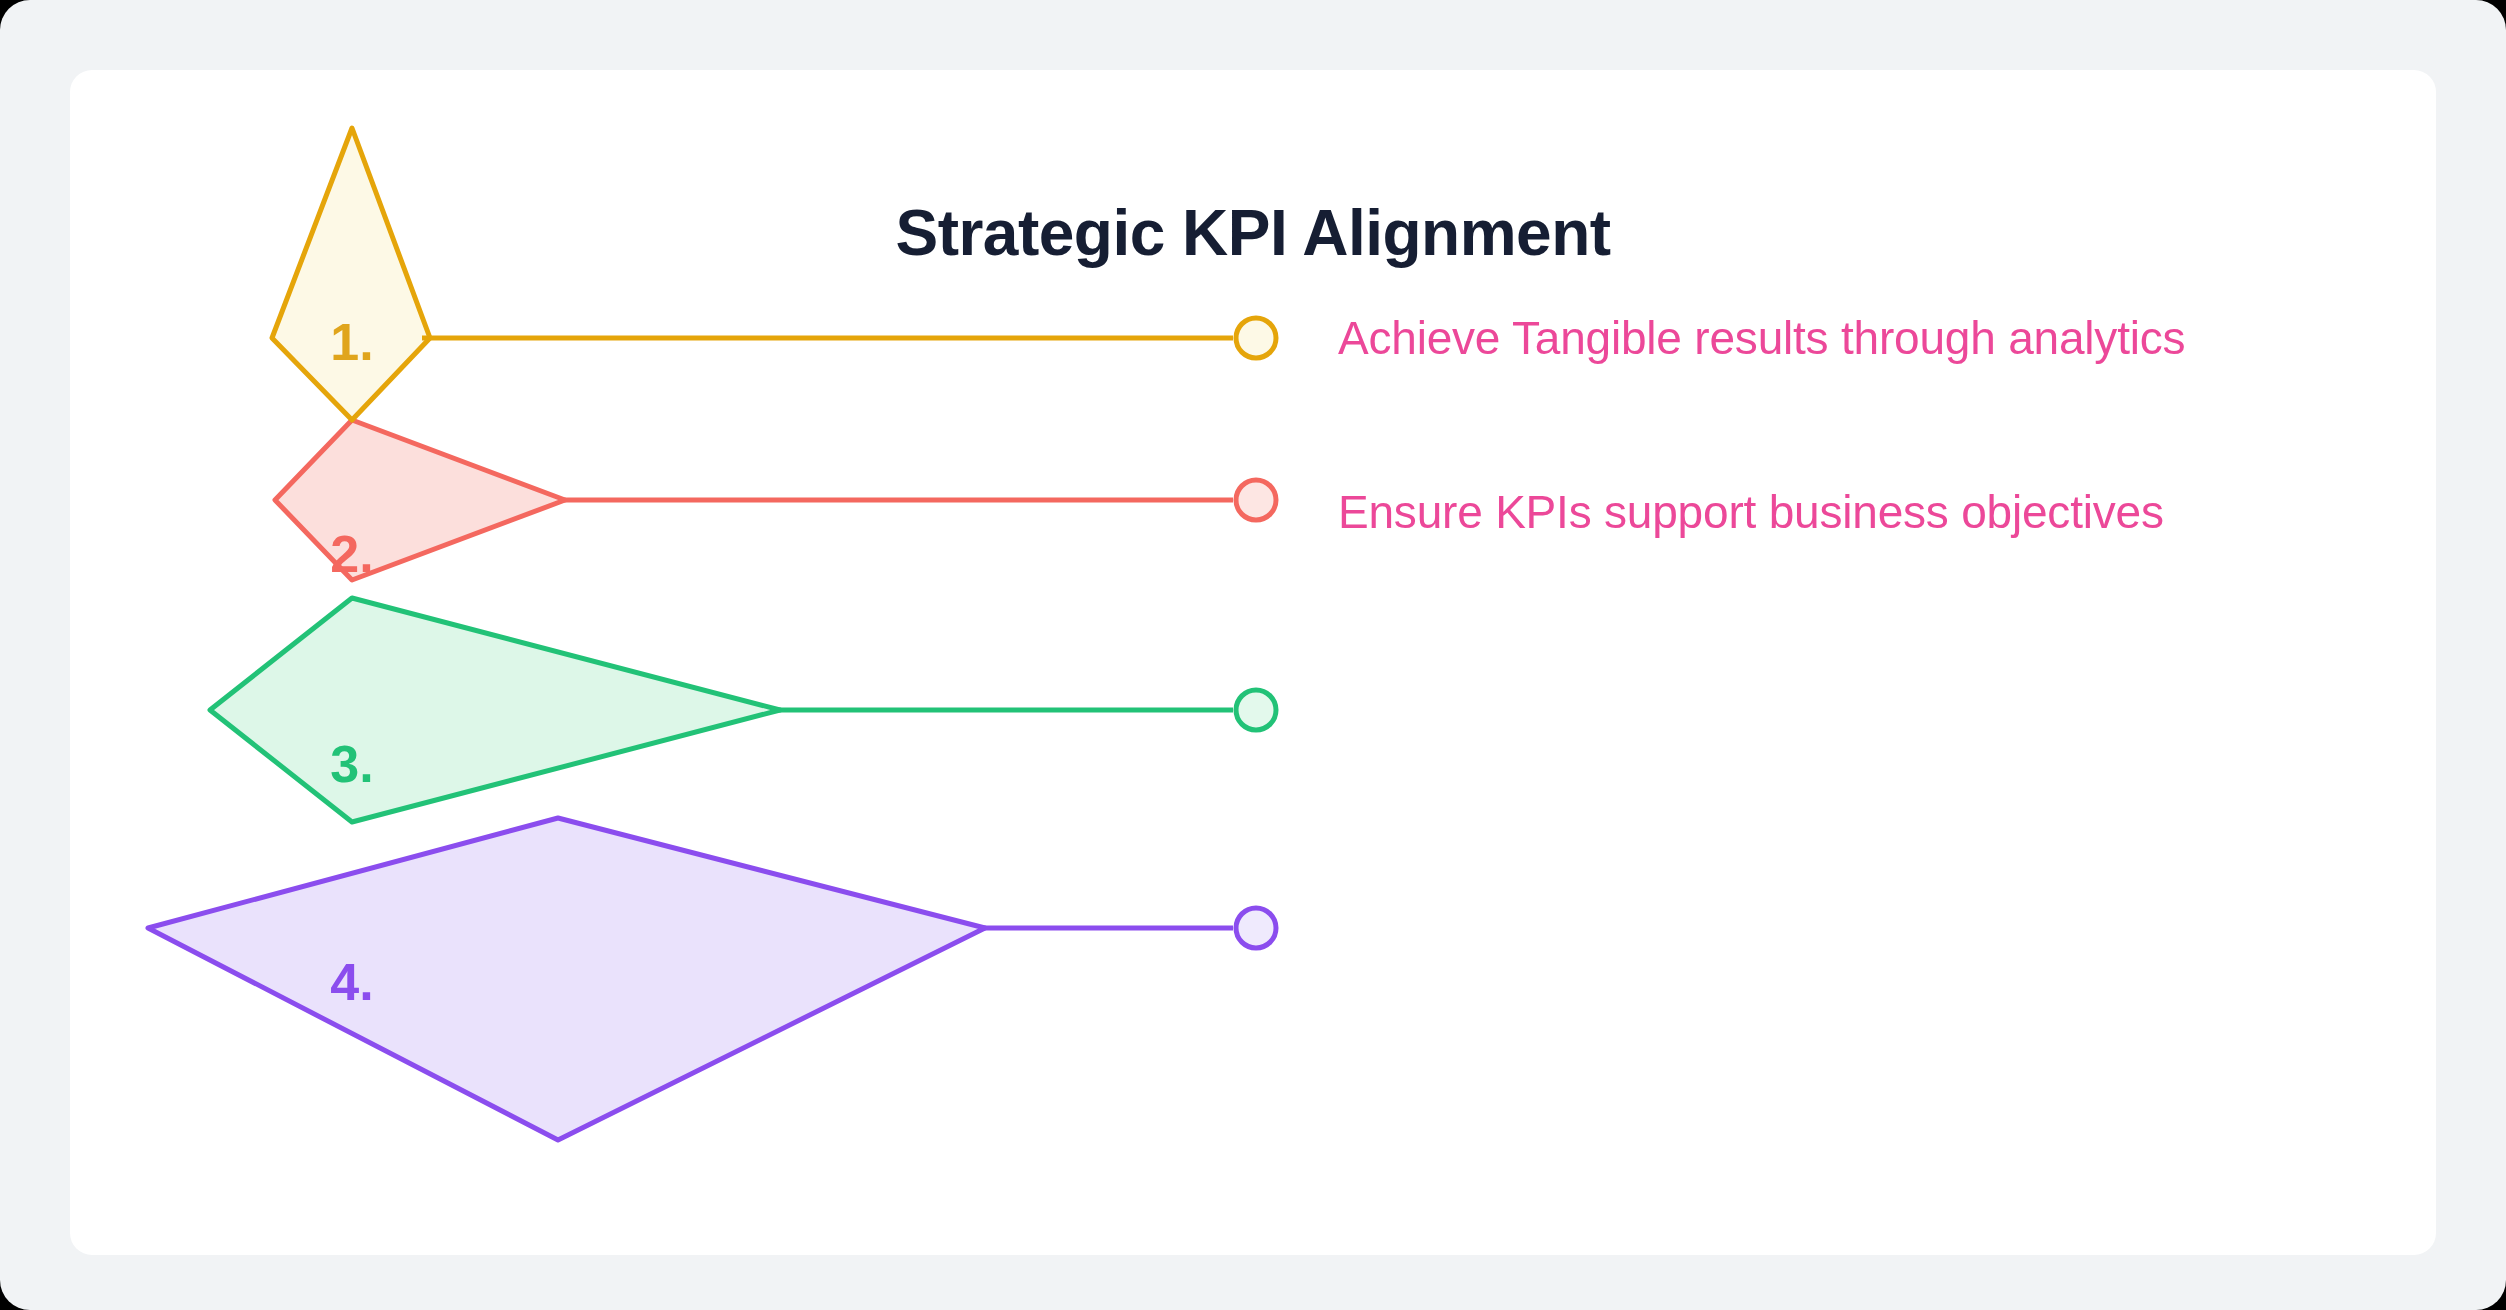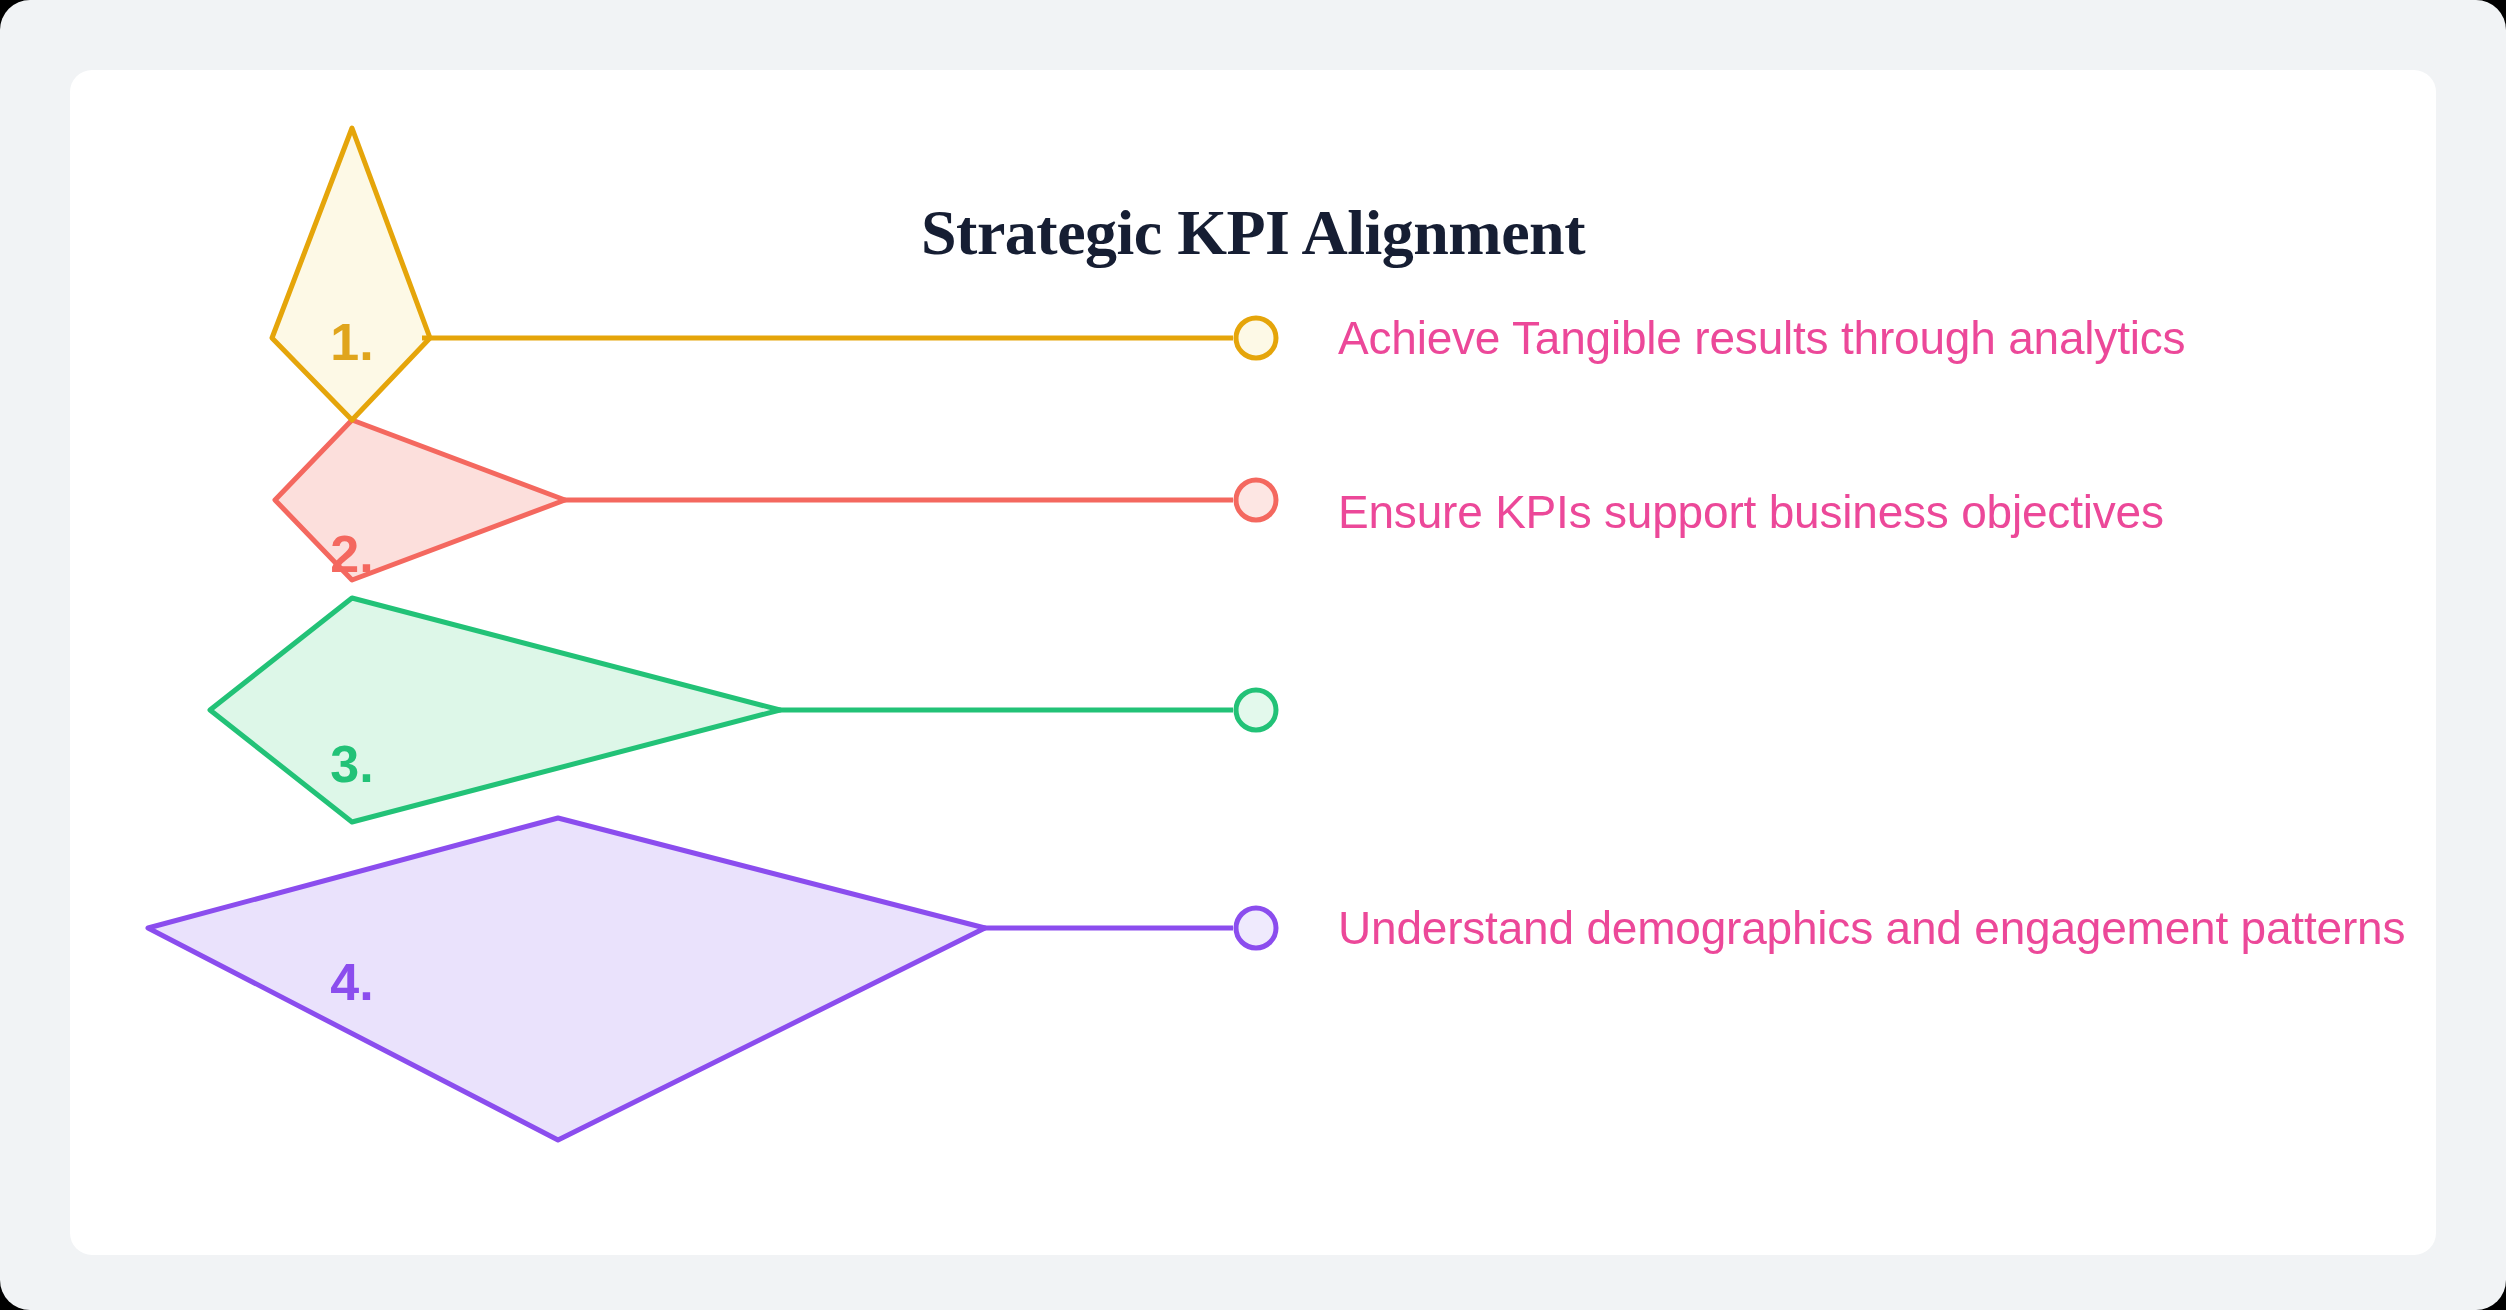--- a/index.html
+++ b/index.html
@@ -29,21 +29,21 @@
     height: 1185px;
     background: #FFFFFF;
     border-radius: 22px;
   }
   #title {
     position: absolute;
     left: 0;
     top: 126px;
     width: 2366px;
     text-align: center;
-    font-family: Liberation Serif, serif;
+    font-family: Liberation Sans, sans-serif;
     font-size: 64px;
     font-weight: bold;
     letter-spacing: -0.5px;
     color: #161E33;
     white-space: nowrap;
   }
   #diagram {
     position: absolute;
     left: 0;
     top: 0;
@@ -99,16 +99,15 @@
       <g>
         <polygon points="282,58 360,268 282,350 202,268" fill="#FDF9E6" stroke="#E5A50A" stroke-width="5" stroke-linejoin="round"></polygon>
         <line x1="352" y1="268" x2="1163" y2="268" stroke="#E5A50A" stroke-width="5"></line>
         <circle cx="1186" cy="268" r="20" fill="#FDF9E6" stroke="#E5A50A" stroke-width="5"></circle>
         <text class="shape-num" x="282" y="290" fill="#E0A51C" text-anchor="middle">1.</text>
       </g>
     </svg>
 
     <div class="step-label" style="top:268px">Achieve Tangible results through analytics</div>
     <div class="step-label" style="top:442px">Ensure KPIs support business objectives</div>
-    <div class="step-label" style="top:858px">Understand demographics and engagement patterns</div>
 
   </div>
 </div>
 
 </body></html>

